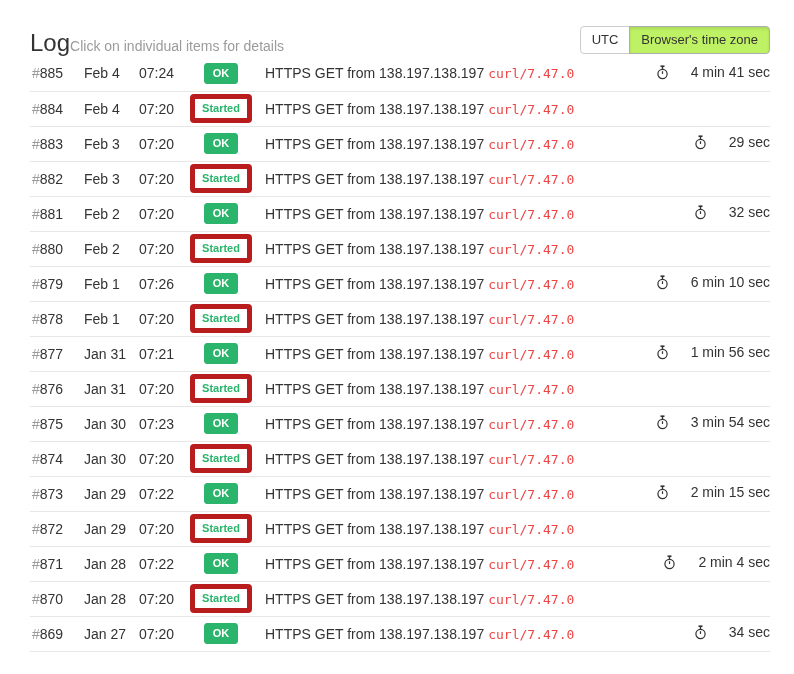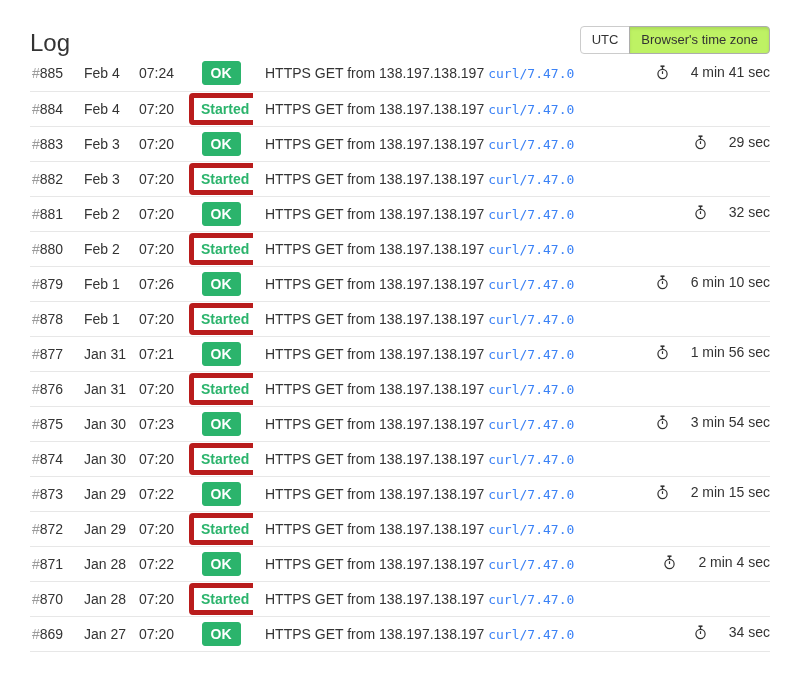--- a/index.html
+++ b/index.html
@@ -58,21 +58,21 @@
   .c-time { width: 50px; }
   .c-badge{ width: 64px; text-align: center; }
   .c-desc { padding-left: 12px; }
   .c-dur  { width: 172px; text-align: right; }
 
   .id-hash { color: #9a9a9a; }
   .id-num  { color: #333; }
 
   .badge {
     display: inline-block;
-    font-size: 14px;
+    font-size: 11px;
     font-weight: bold;
     line-height: 1;
     border-radius: 4px;
   }
   .badge-ok {
     background: #2bb46c;
     color: #ffffff;
     border: 1px solid #2bb46c;
     padding: 4px 8px;
     border-radius: 3px;
@@ -81,35 +81,36 @@
     background: #ffffff;
     color: #2bb46c;
     border: 5px solid #b91c1c;
     padding: 4px 7px;
   }
 
   .req-text { color: #333; }
   .agent-text {
     font-family: "DejaVu Sans Mono", monospace;
     font-size: 13px;
-    color: #3b82f6;
+    color: #ef4444;
     padding-left: 4px;
   }
 
   .dur-wrap { display: inline-flex; align-items: center; gap: 22px; color: #333; }
   .stopwatch { display: inline-block; }
 </style>
 </head>
 <body>
 
 <div class="page">
 
   <div class="header">
     <div class="title-group">
       <span class="page-title">Log</span>
+      <span class="page-subtitle">Click on individual items for details</span>
     </div>
     <div class="btn-group">
       <button class="btn">UTC</button>
       <button class="btn active">Browser's time zone</button>
     </div>
   </div>
 
   <table class="log-table">
     <tbody>
   <tr class="log-row">

